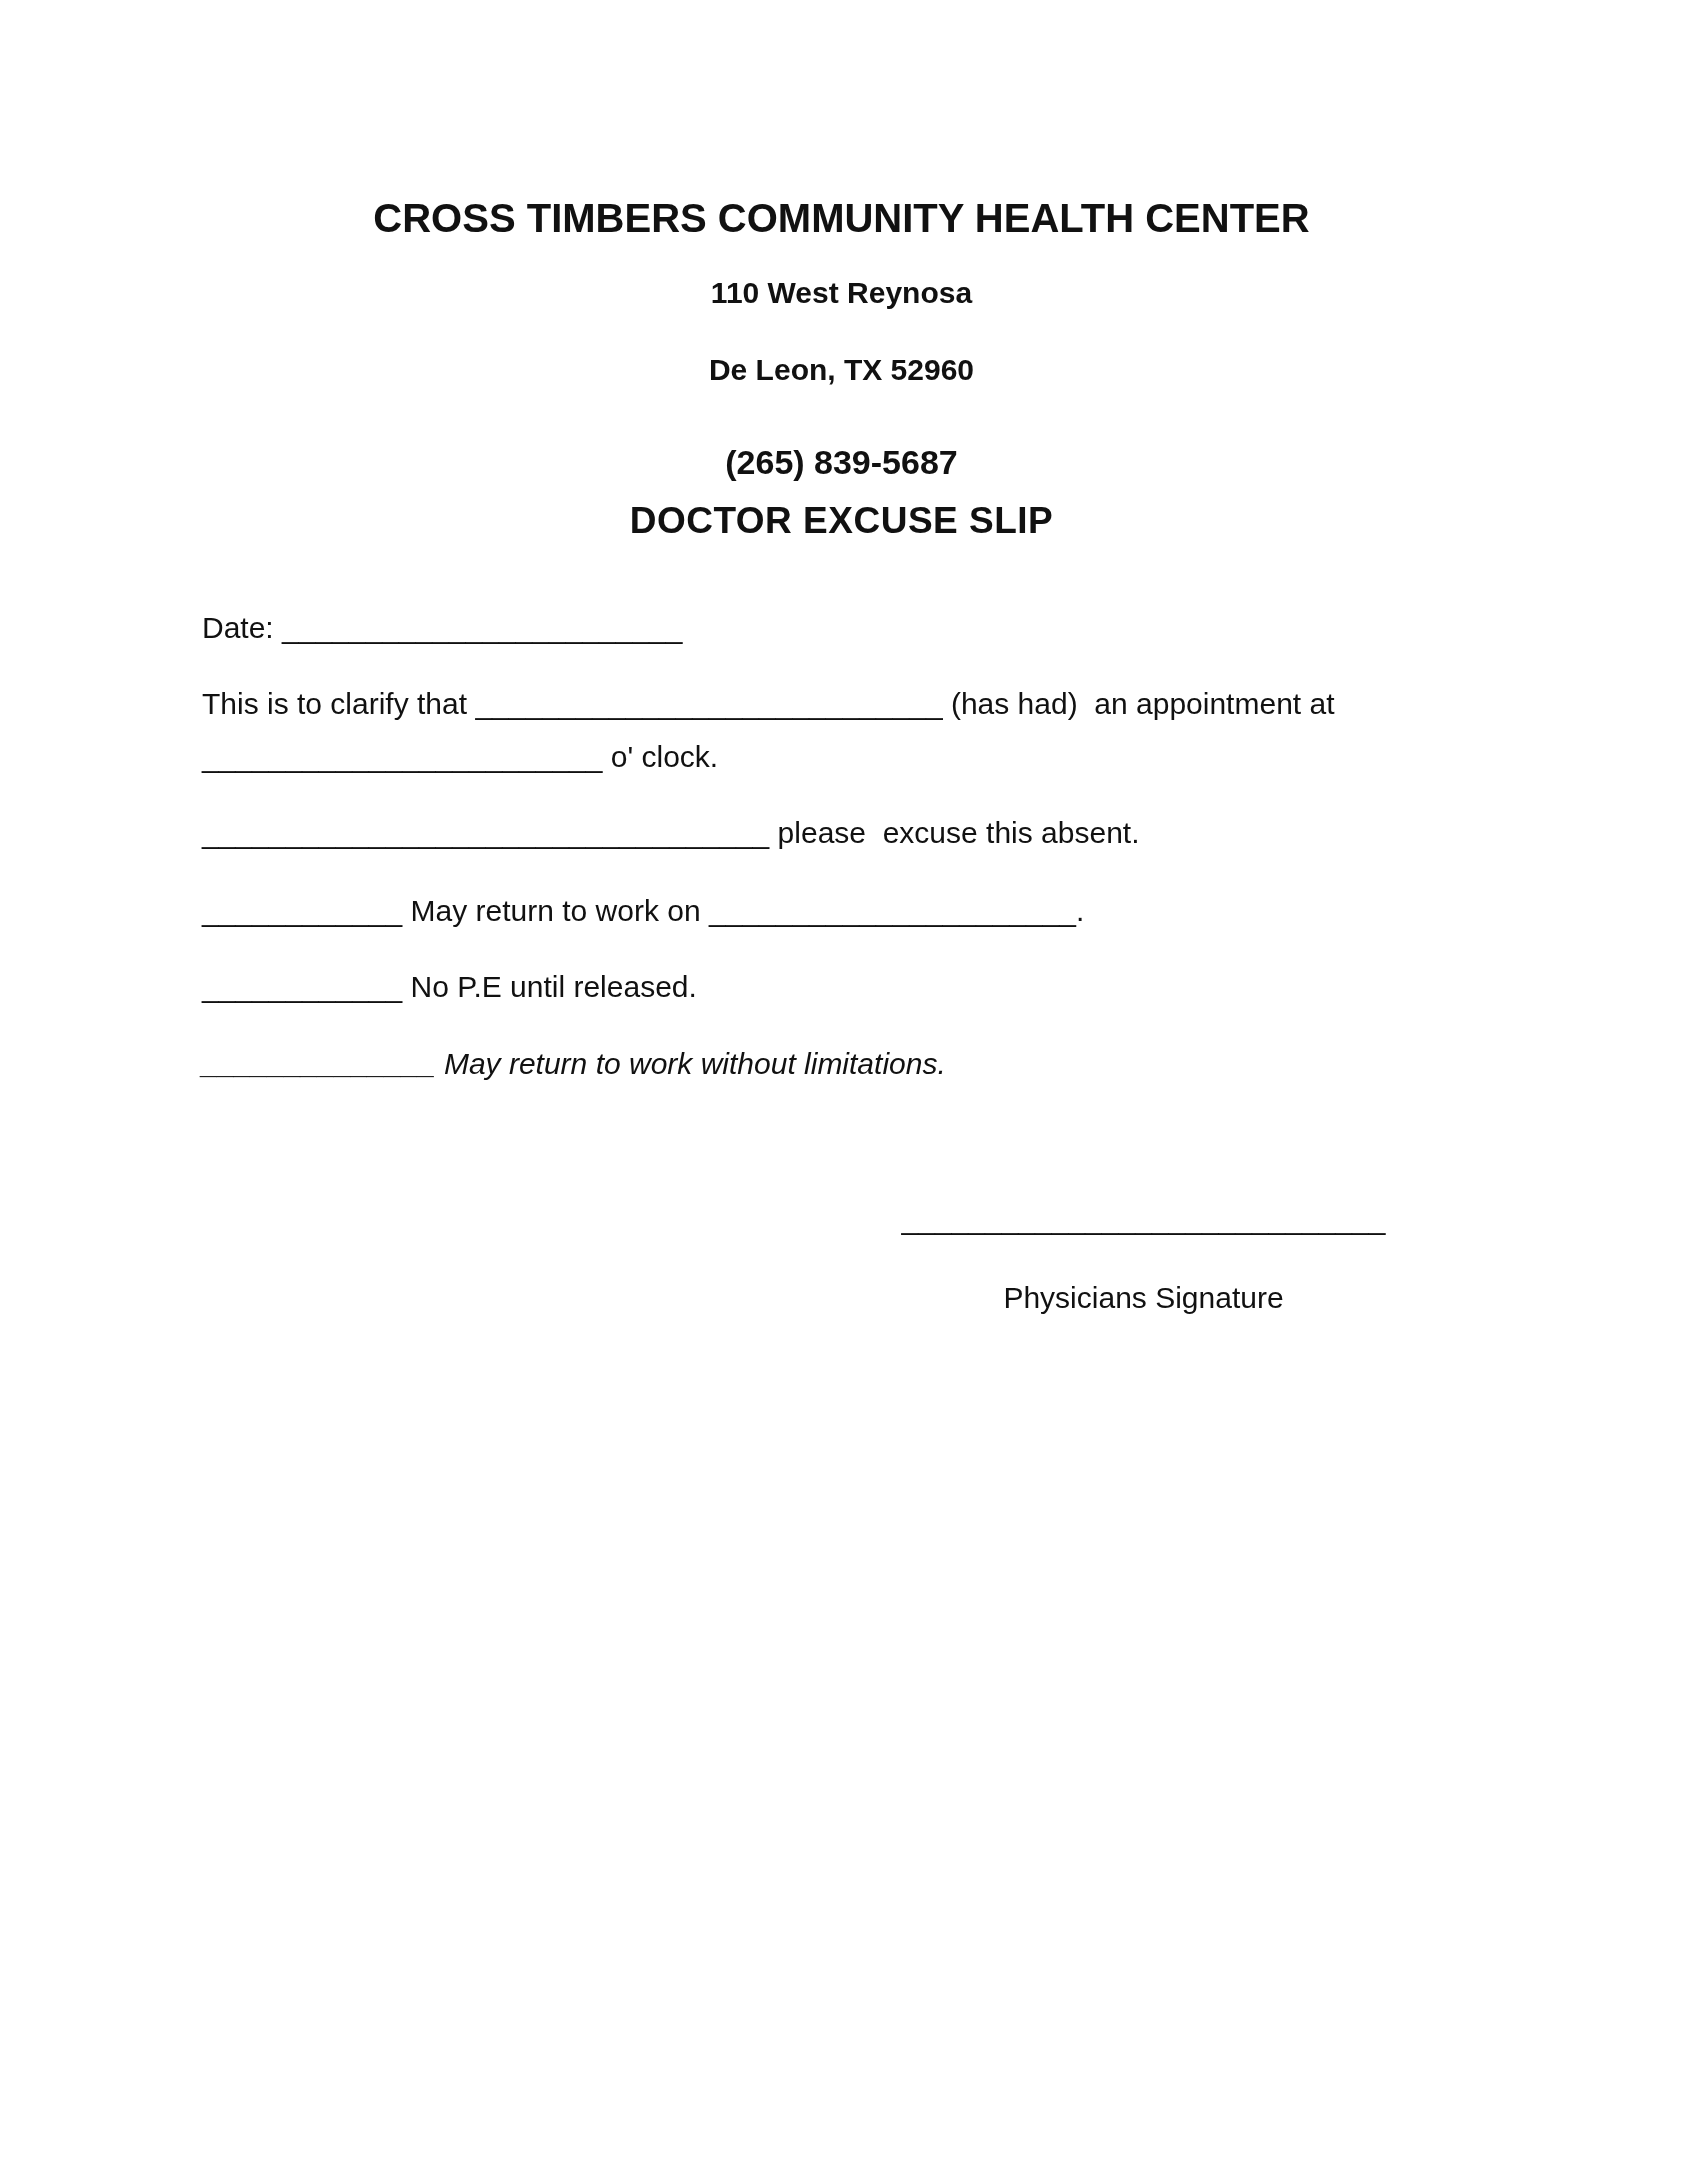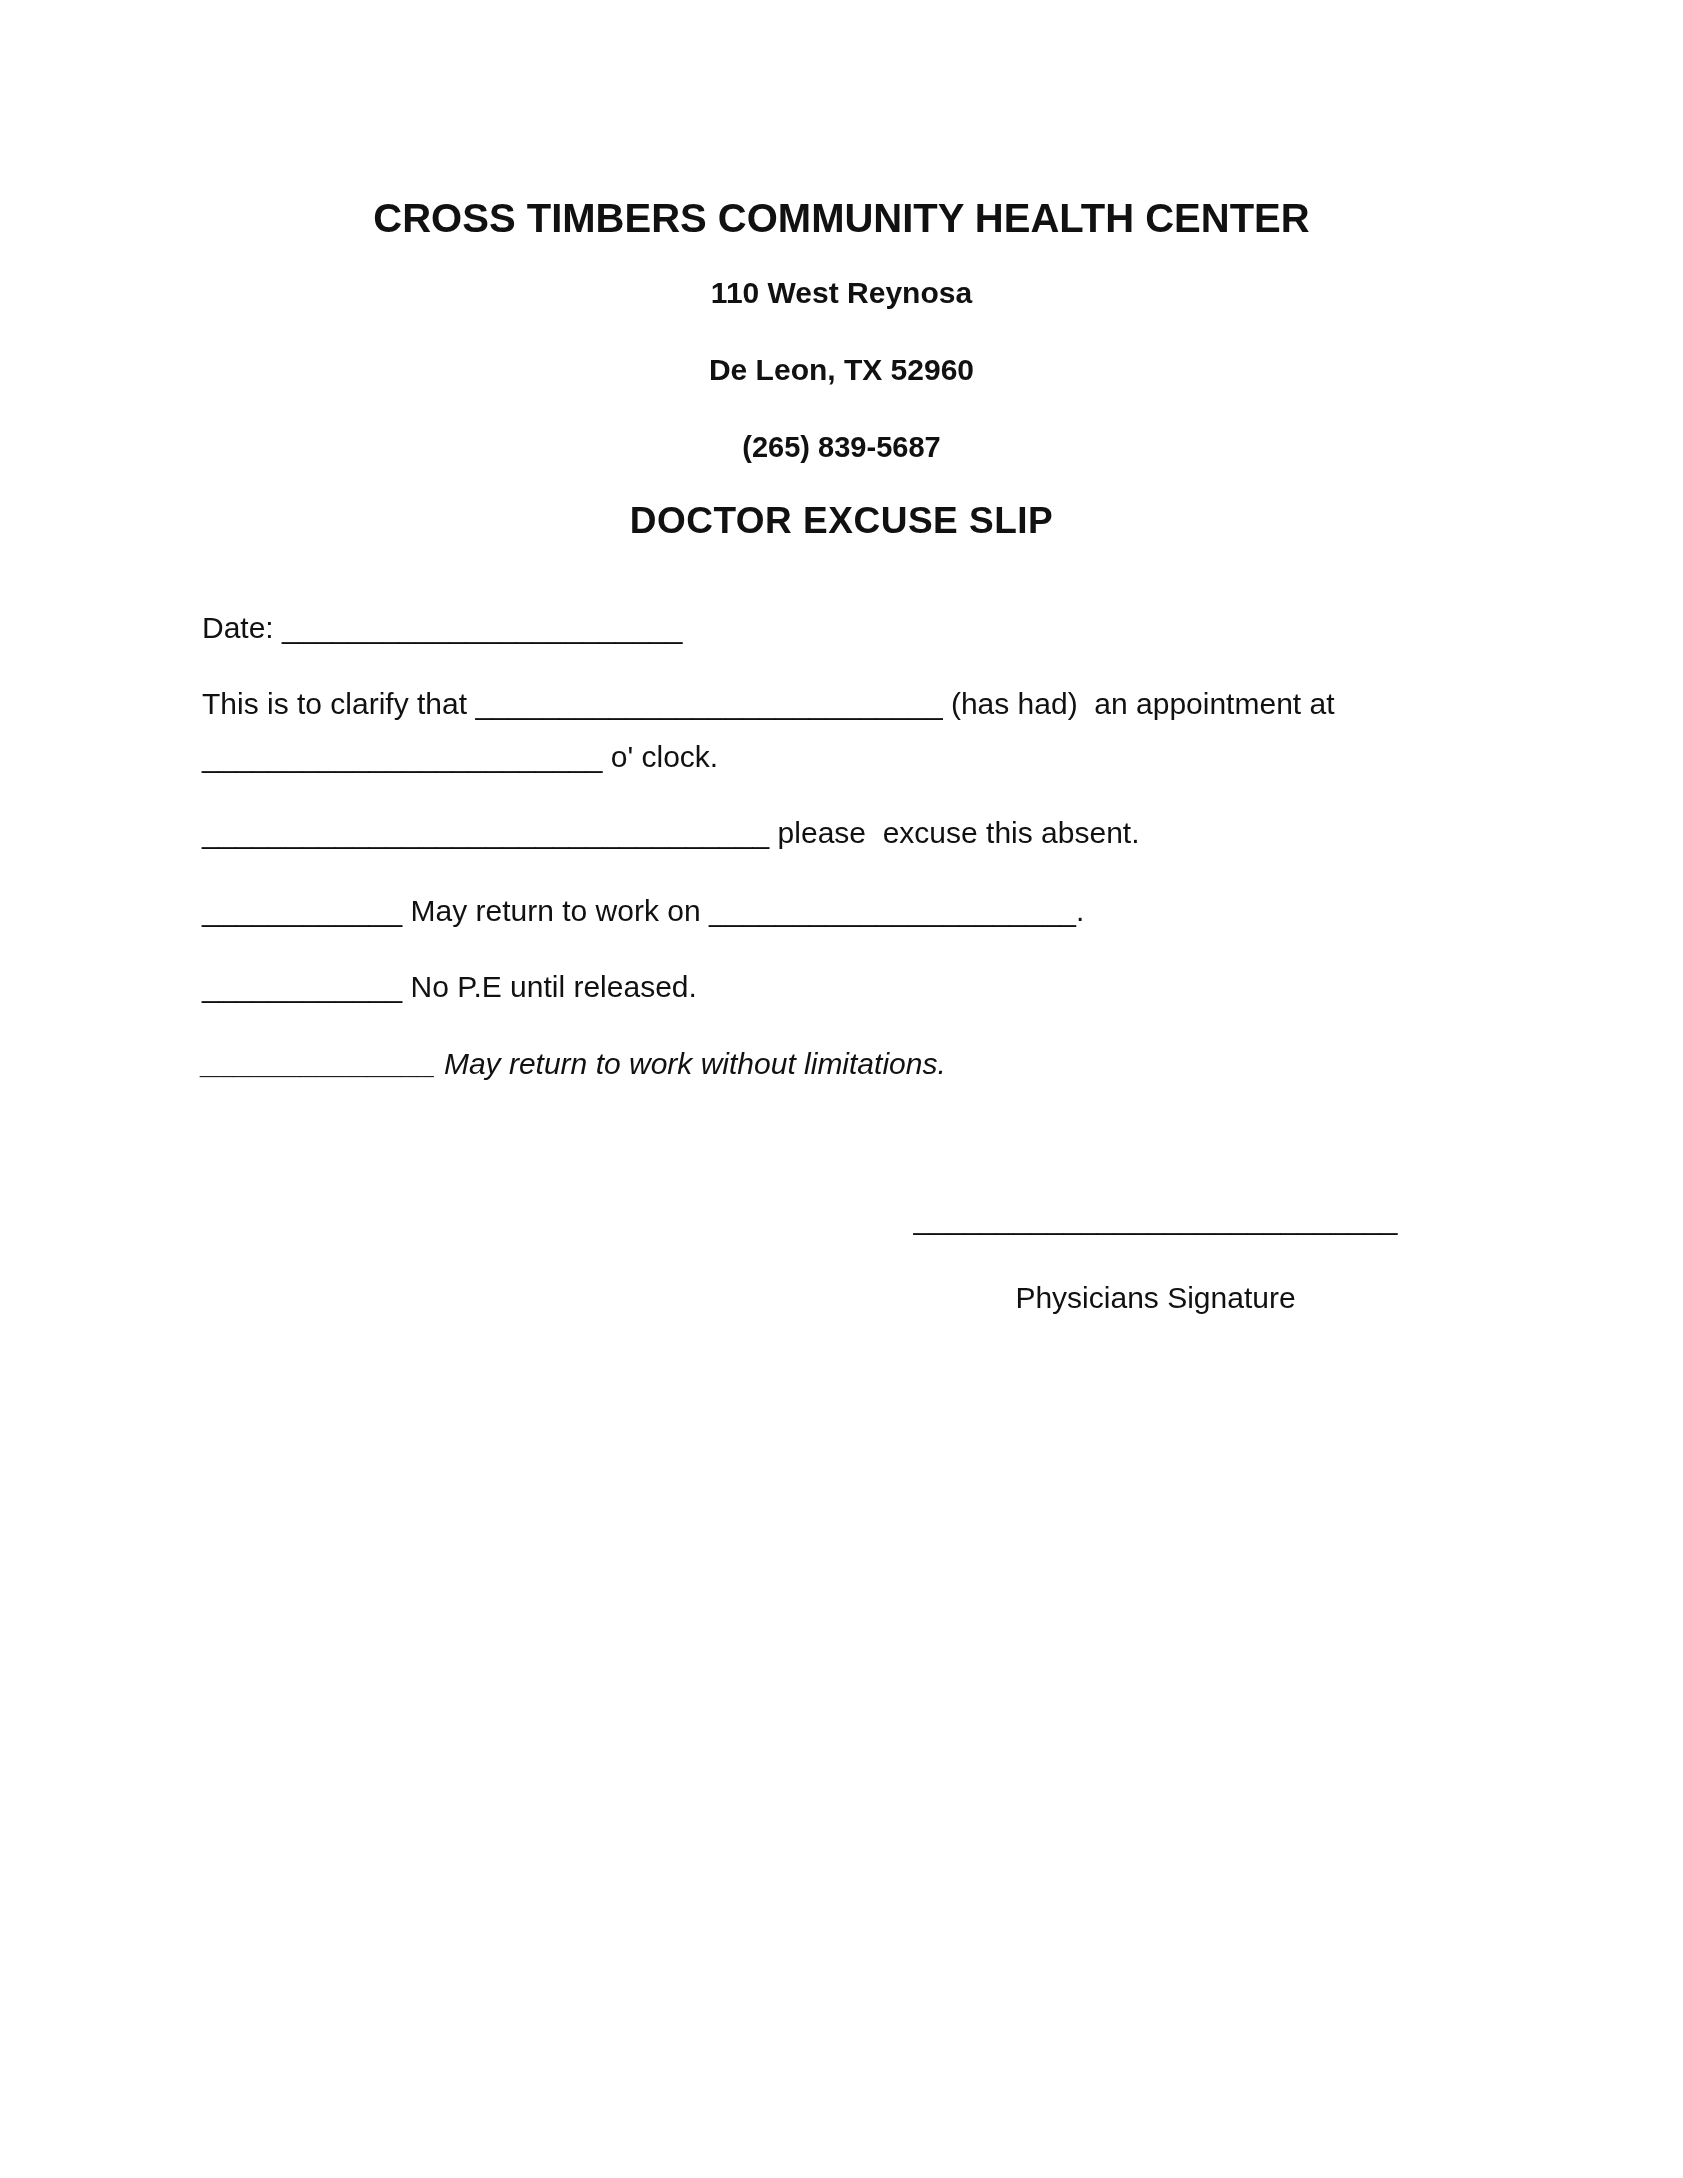--- a/index.html
+++ b/index.html
@@ -25,37 +25,36 @@
   }
   .centered {
     left: 0;
     right: 0;
     text-align: center;
   }
   .bold { font-weight: bold; }
   .clinic-name   { top: 196px; font-size: 40px; }
   .addr1         { top: 276px; font-size: 30px; }
   .addr2         { top: 353px; font-size: 30px; }
-  .phone         { top: 432px; font-size: 29px; }
+  .phone         { top: 444px; font-size: 34px; }
   .form-title    { top: 501px; font-size: 37px; letter-spacing: 0.5px; }
   .body-line { left: 202px; }
   .date-line     { top: 611px; }
   .clarify-line  { top: 687px; }
   .oclock-line   { top: 740px; }
   .excuse-line   { top: 816px; }
   .return-line   { top: 894px; }
   .no-pe-line    { top: 970px; }
   .no-limit-line { top: 1047px; font-style: italic; }
   .signature-block {
     position: absolute;
     left: 896px;
     top: 1202px;
     width: 495px;
     text-align: center;
-    margin-left: 12px;
   }
   .signature-rule {
     font-size: 30px;
     white-space: pre;
     line-height: 1.1;
   }
   .signature-label {
     margin-top: 46px;
     font-size: 30px;
     white-space: pre;

